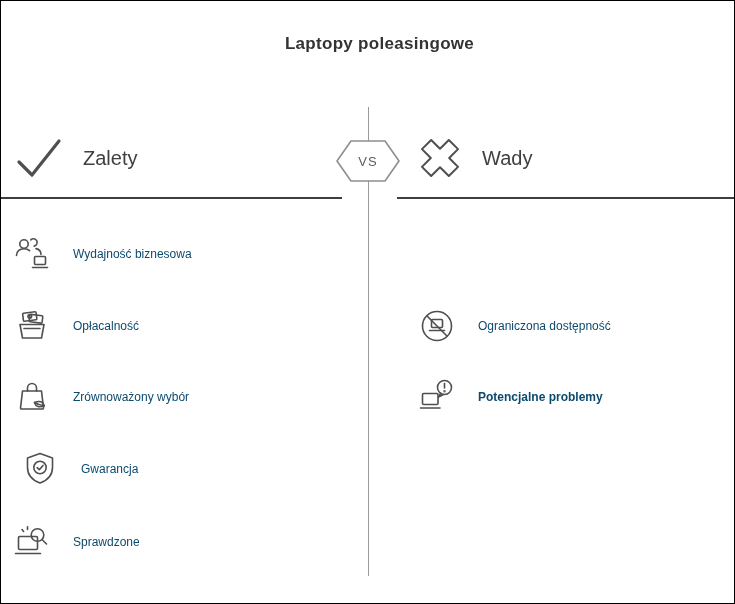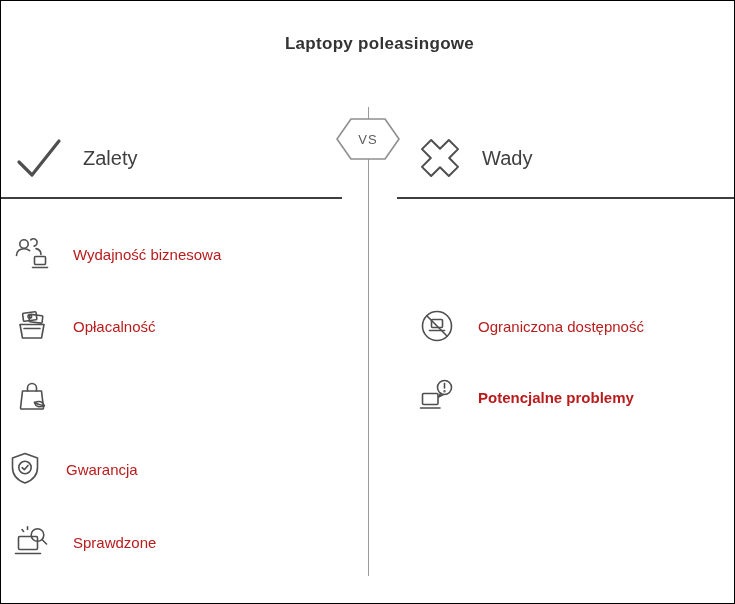--- a/index.html
+++ b/index.html
@@ -1,27 +1,27 @@
 <!DOCTYPE html>
 <html><head>
 <meta charset="utf-8">
 <style>
   html,body{margin:0;padding:0;background:#fff;}
   body{font-family:"Liberation Sans",sans-serif;-webkit-font-smoothing:antialiased;}
   .canvas{position:relative;width:733px;height:602px;border:1px solid #000;background:#fff;overflow:hidden;}
   .title{position:absolute;top:33px;left:12px;width:100%;text-align:center;font-size:17px;font-weight:bold;color:#333;letter-spacing:.3px;}
   .vline{position:absolute;left:367px;top:106px;width:1px;height:469px;background:#9a9a9a;z-index:1;}
-  .vs-badge{position:absolute;left:334px;top:114px;width:66px;height:48px;z-index:2;}
+  .vs-badge{position:absolute;left:334px;top:136px;width:66px;height:48px;z-index:2;}
   .vs-badge svg{position:absolute;left:0;top:0;}
   .vs-text{position:absolute;left:0;top:0;width:66px;height:48px;display:flex;align-items:center;justify-content:center;font-size:13px;color:#5c5c5c;letter-spacing:1px;}
   .header{position:absolute;display:flex;align-items:center;gap:18px;height:52px;}
   .header .hlabel{font-size:20px;color:#404040;}
   .hrule{position:absolute;top:196px;height:2px;background:#3e3e3e;}
   .row{position:absolute;display:flex;align-items:center;gap:22px;height:40px;}
-  .row .label{font-size:15px;color:#b91c1c;}
+  .row .label{font-size:12px;color:#0c4a6e;}
   .icon{display:inline-flex;align-items:center;justify-content:center;}
   svg{display:block;}
 </style>
 </head>
 <body>
 
 <div class="canvas">
 
   <div class="title">Laptopy poleasingowe</div>
 
@@ -84,23 +84,24 @@
 
   <div class="row" style="left:12px;top:376px;">
     <span class="icon">
       <svg width="38" height="38" viewBox="0 0 38 38" fill="none" stroke="#4f4f4f" stroke-width="1.6" stroke-linecap="round" stroke-linejoin="round">
         <path d="M9.5 13h19l2 17.2a.9.9 0 0 1-.9.8H8.4a.9.9 0 0 1-.9-.8z"></path>
         <path d="M14.5 13v-3a4.5 4.5 0 0 1 9 0v3"></path>
         <path d="M21.5 24.5c5-2 8.5-1 9.8 3.3-5 2-8.6 1-9.8-3.3z"></path>
         <path d="M21.5 24.5c2.8 1.7 5.8 2.8 9.8 3.3"></path>
       </svg>
     </span>
+    <span class="label">Zrównoważony wybór</span>
   </div>
 
-  <div class="row" style="left:5px;top:448px;">
+  <div class="row" style="left:20px;top:448px;">
     <span class="icon">
       <svg width="38" height="38" viewBox="0 0 38 38" fill="none" stroke="#4f4f4f" stroke-width="1.6" stroke-linecap="round" stroke-linejoin="round">
         <path d="M19 3.5 31.5 8v9.5c0 8.5-5.5 13-12.5 15.5C12 30.5 6.5 26 6.5 17.5V8z"></path>
         <circle cx="19" cy="17.5" r="6.2"></circle>
         <path d="M16.2 17.6l2.1 2.1 3.7-4.3"></path>
       </svg>
     </span>
     <span class="label">Gwarancja</span>
   </div>
 

